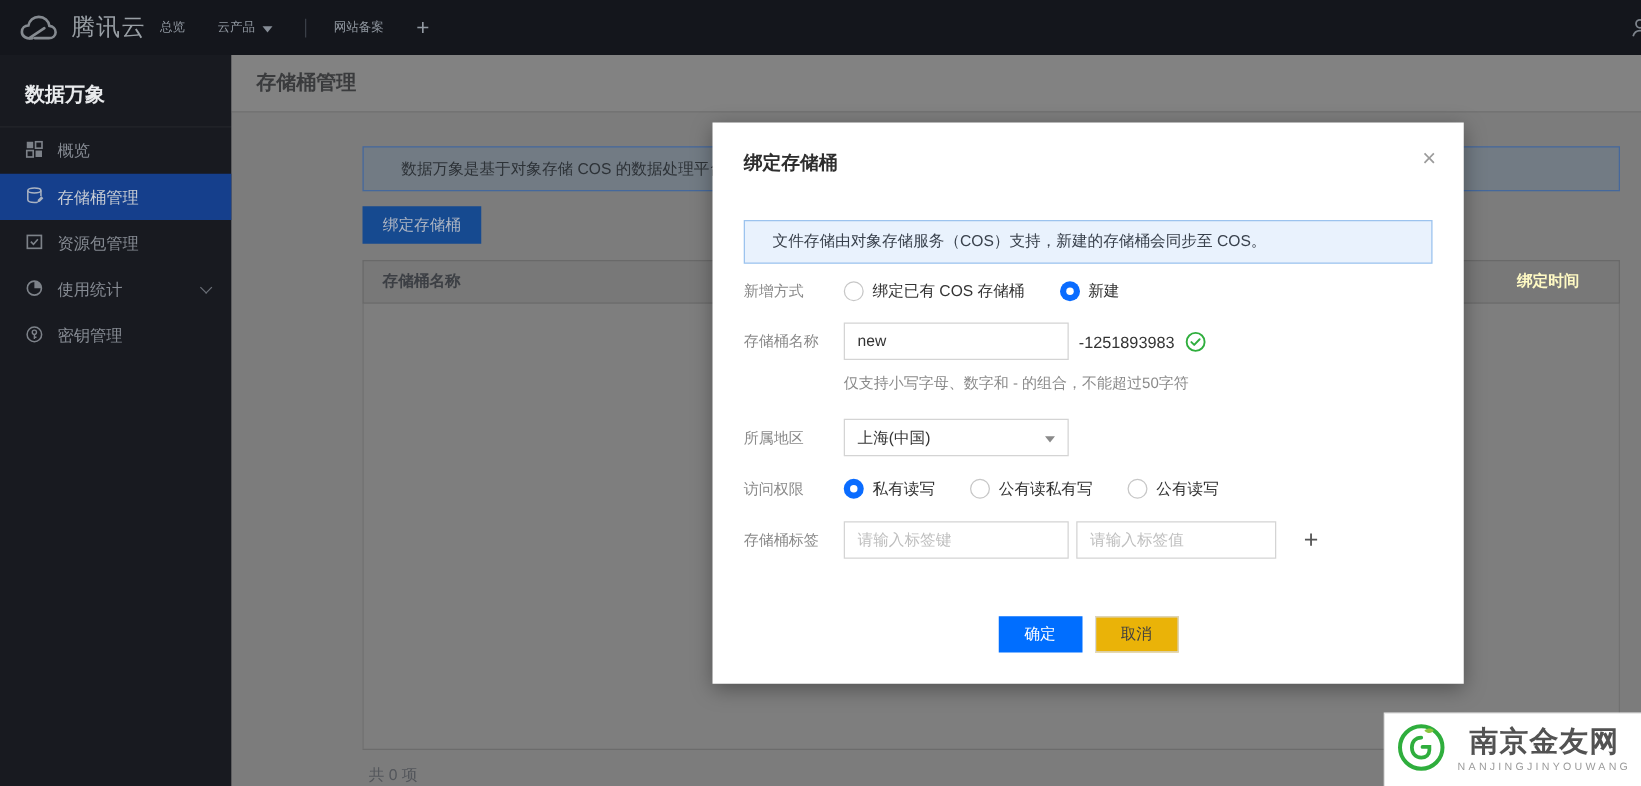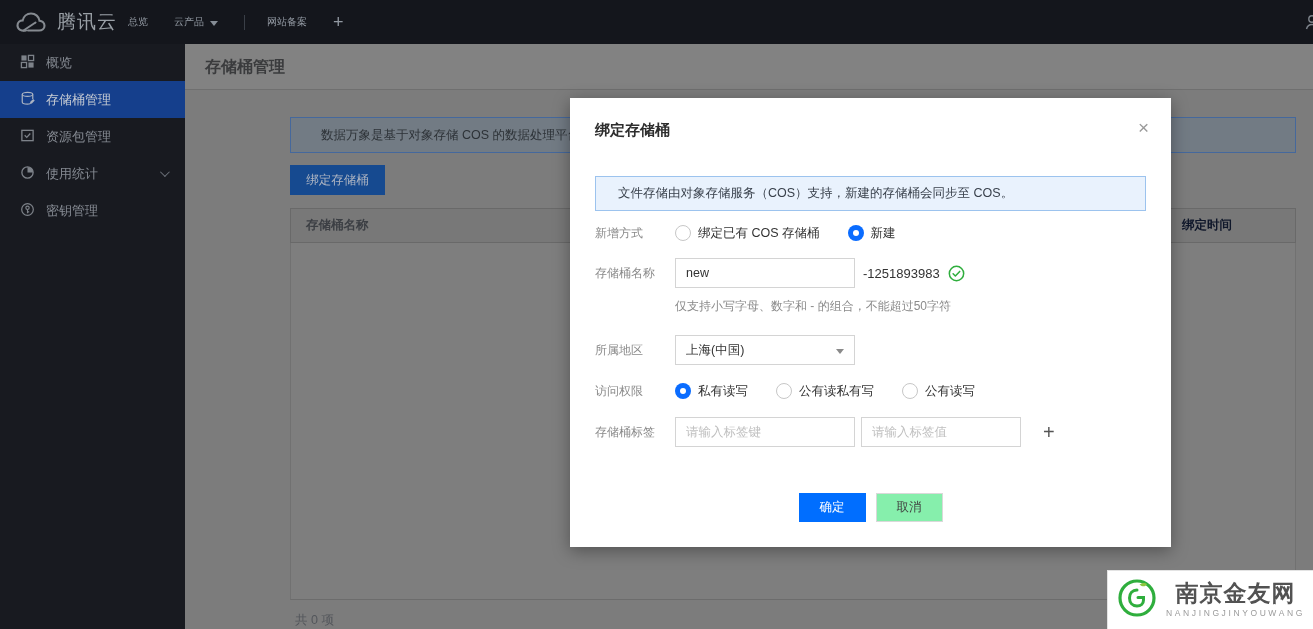--- a/index.html
+++ b/index.html
@@ -34,21 +34,21 @@
   .content-header { height:46px; background:#828282; border-bottom:1px solid #6f6f6f;
     line-height:46px; padding-left:20px; font-size:16px; font-weight:bold; color:#3a3b3d; }
   .page-banner { position:absolute; left:105px; top:73px; width:1006px; height:36px;
     background:#727b84; border:1px solid #45689c; line-height:34px; padding-left:30px;
     font-size:12.5px; color:#2d3237; white-space:nowrap; overflow:hidden; }
   .bind-btn-dim { position:absolute; left:105px; top:121px; width:95px; height:30px;
     background:#164a90; color:#aeb5c2; font-size:12.5px; text-align:center; line-height:30px; cursor:pointer; }
   .dim-table { position:absolute; left:105px; top:164px; width:1006px; }
   .dim-thead { height:35px; background:#787878; border:1px solid #696969; display:flex; }
   .dim-th1 { flex:1; padding-left:15px; line-height:33px; font-size:12.5px; font-weight:bold; color:#3c3f44; }
-  .dim-th2 { width:113px; line-height:33px; font-size:12.5px; font-weight:bold; color:#0f172a; }
+  .dim-th2 { width:113px; line-height:33px; font-size:12.5px; font-weight:bold; color:#fef9c3;text-align:center; }
   .dim-tbody { height:357px; background:#7e7e7e; border-left:1px solid rgba(0,0,0,0.10);
     border-right:1px solid rgba(0,0,0,0.10); border-bottom:1px solid #6c6c6c; }
   .dim-pagination { position:absolute; left:110px; top:568px; font-size:12.5px; color:#53565b; }
 
   
   #modal { position:fixed; left:570px; top:98px; width:601px; height:449px; background:#ffffff;
     box-shadow:0 4px 16px rgba(0,0,0,0.35); z-index:100; }
   .m-title { position:absolute; left:25px; top:23px; font-size:15px; font-weight:bold; color:#2e2e2e; }
   .m-close { position:absolute; right:22px; top:20px; font-size:19px; color:#9b9b9b; cursor:pointer; line-height:1; }
   .m-info { position:absolute; left:25px; top:78px; width:551px; height:35px; background:#e9f2fd;
@@ -68,21 +68,21 @@
   .m-helper { position:absolute; left:105px; top:200px; font-size:12px; color:#8a8a8a; }
   .m-select { width:180px; height:30px; border:1px solid #d4d4d4; position:relative;
     font-size:12.5px; color:#333; line-height:28px; padding-left:10px; cursor:pointer; }
   .sel-caret { position:absolute; right:10px; top:13px; width:0; height:0;
     border-left:4.5px solid transparent; border-right:4.5px solid transparent; border-top:5px solid #8a8a8a; }
   .tag-value { margin-left:6px; width:160px; }
   .tag-plus { margin-left:22px; font-size:20px; font-weight:300; color:#555; cursor:pointer; }
   .m-footer { position:absolute; left:0; top:395px; width:601px; display:flex; justify-content:center; }
   .btn-ok { width:67px; height:29px; background:#006eff; color:#fff; border:none; font-size:12.5px;
     cursor:pointer; font-family:"Liberation Sans","DejaVu Sans",sans-serif; }
-  .btn-cancel { width:67px; height:29px; background:#86efac; color:#404040; border:1px solid #d9d9d9;
+  .btn-cancel { width:67px; height:29px; background:#eab308; color:#404040; border:1px solid #d9d9d9;
     font-size:12.5px; margin-left:10px; cursor:pointer; font-family:"Liberation Sans","DejaVu Sans",sans-serif; }
 
   
   #watermark { position:fixed; right:0; bottom:0; width:206px; height:59px; background:#fff; z-index:300;
     display:flex; align-items:center; justify-content:center; gap:8px;
     border-top:1px solid #e3e3e3; border-left:1px solid #e3e3e3; }
   .wm-text { display:flex; flex-direction:column;text-align:center; }
   .wm-cn { font-size:23px; font-weight:bold; color:#525252; letter-spacing:1px; line-height:1; }
   .wm-en { font-size:8.5px; color:#9b9b9b; letter-spacing:2.6px; margin-top:3px; }
 </style>
@@ -115,20 +115,21 @@
   </div>
   <span class="account-clip">
     <svg width="14" height="20" viewBox="0 0 14 20" fill="none">
       <circle cx="7" cy="7" r="3.2" stroke="#7d838b" stroke-width="1.4"></circle>
       <path d="M1.5 17c.8-3 3-4.5 5.5-4.5s4.7 1.5 5.5 4.5" stroke="#7d838b" stroke-width="1.4"></path>
     </svg>
   </span>
 </div>
 
 <div id="sidebar">
+  <div class="sb-title">数据万象</div>
 
   <div class="sb-item">
     <span>
       <svg width="15" height="15" viewBox="0 0 16 16">
           <rect x="1.5" y="1.5" width="5.5" height="5.5" fill="#7d8289"></rect>
           <rect x="9" y="1.5" width="5.5" height="5.5" fill="none" stroke="#7d8289" stroke-width="1.4"></rect>
           <rect x="1.5" y="9" width="5.5" height="5.5" fill="none" stroke="#7d8289" stroke-width="1.4"></rect>
           <rect x="9" y="9" width="5.5" height="5.5" fill="#7d8289"></rect>
         </svg>
     </span>

